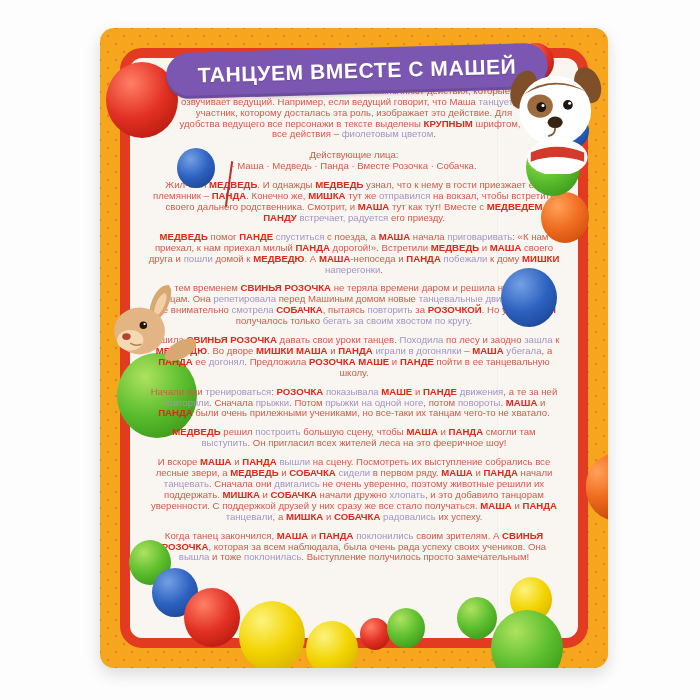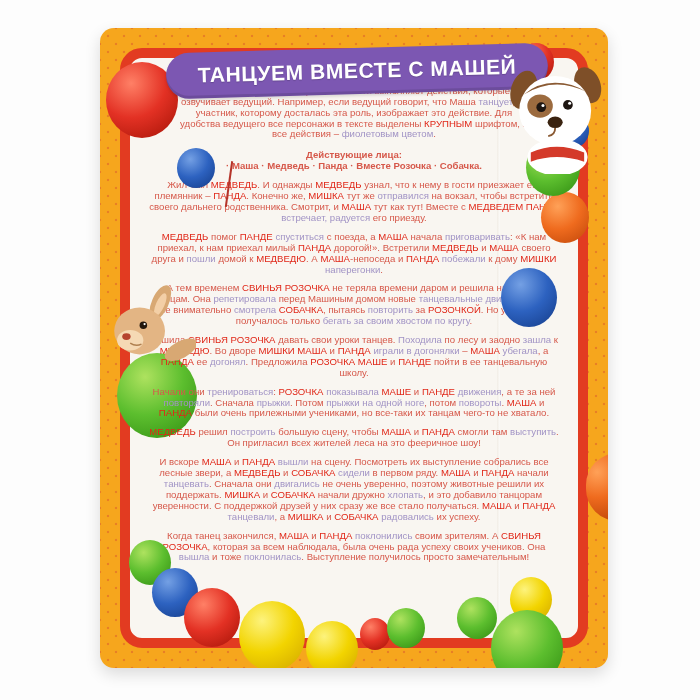--- a/index.html
+++ b/index.html
@@ -19,23 +19,23 @@
           background:linear-gradient(90deg, rgba(120,90,40,0.06), rgba(255,255,255,0.5));}
   .title-pill{position:absolute;left:66px;top:20px;width:382px;height:46px;z-index:7;
           background:#7c57b2;border-radius:26px;transform:rotate(-1.6deg);
           display:flex;align-items:center;justify-content:center;
           box-shadow:inset 0 -3px 0 rgba(0,0,0,0.12), 0 2px 3px rgba(0,0,0,0.12);}
   .title-pill span{color:#ffffff;font-weight:bold;font-size:21px;letter-spacing:0.6px;
           text-shadow:0 1px 1px rgba(0,0,0,0.18);white-space:nowrap;}
   .content{position:absolute;left:16px;right:16px;top:36px;z-index:4;text-align:center;}
   .content p{margin:0 auto 8px auto;font-size:9.6px;line-height:10.9px;max-width:412px;}
   .content p.intro{max-width:354px;}
-  .cast{margin:10px auto 8px auto;font-size:9.6px;line-height:10.9px;color:#d6584a;font-weight:bold;}
+  .cast{margin:10px auto 8px auto;font-size:9.6px;line-height:10.9px;color:#d6584a;}
   .run-body{color:#d6584a;}
-  .run-name{color:#e02718;font-weight:normal;}
+  .run-name{color:#e02718;font-weight:bold;}
   .run-action{color:#a193c5;}
   .balloon{position:absolute;z-index:5;}
   .string{position:absolute;left:128px;top:133px;width:1.5px;height:46px;z-index:5;
           background:#b5342a;transform:rotate(8deg);}
   .illus{position:absolute;z-index:8;}
 </style>
 </head>
 <body>
 
 <div class="card">

